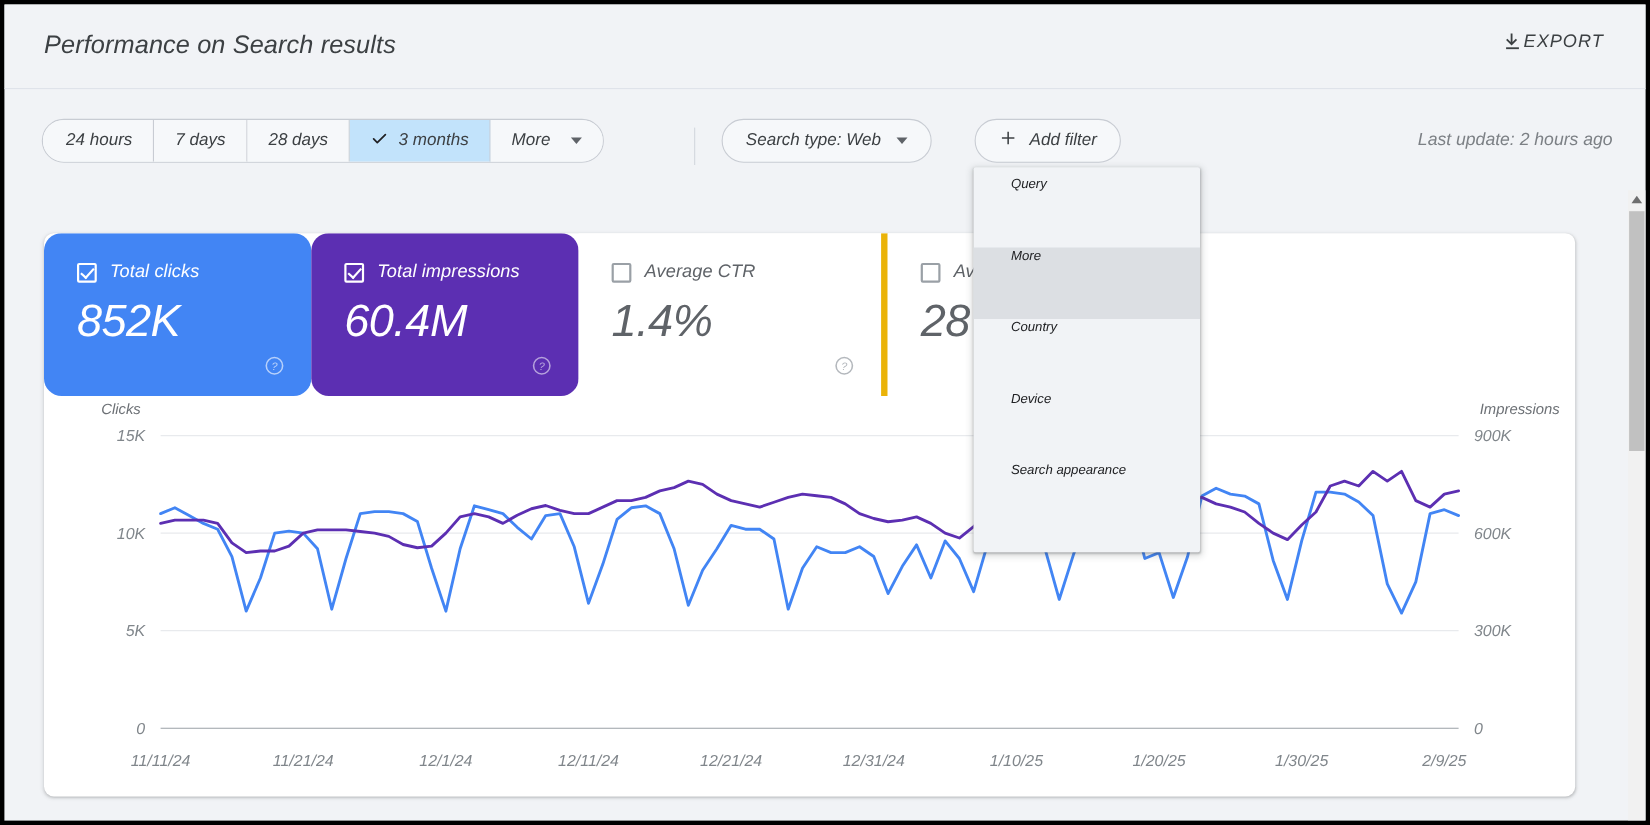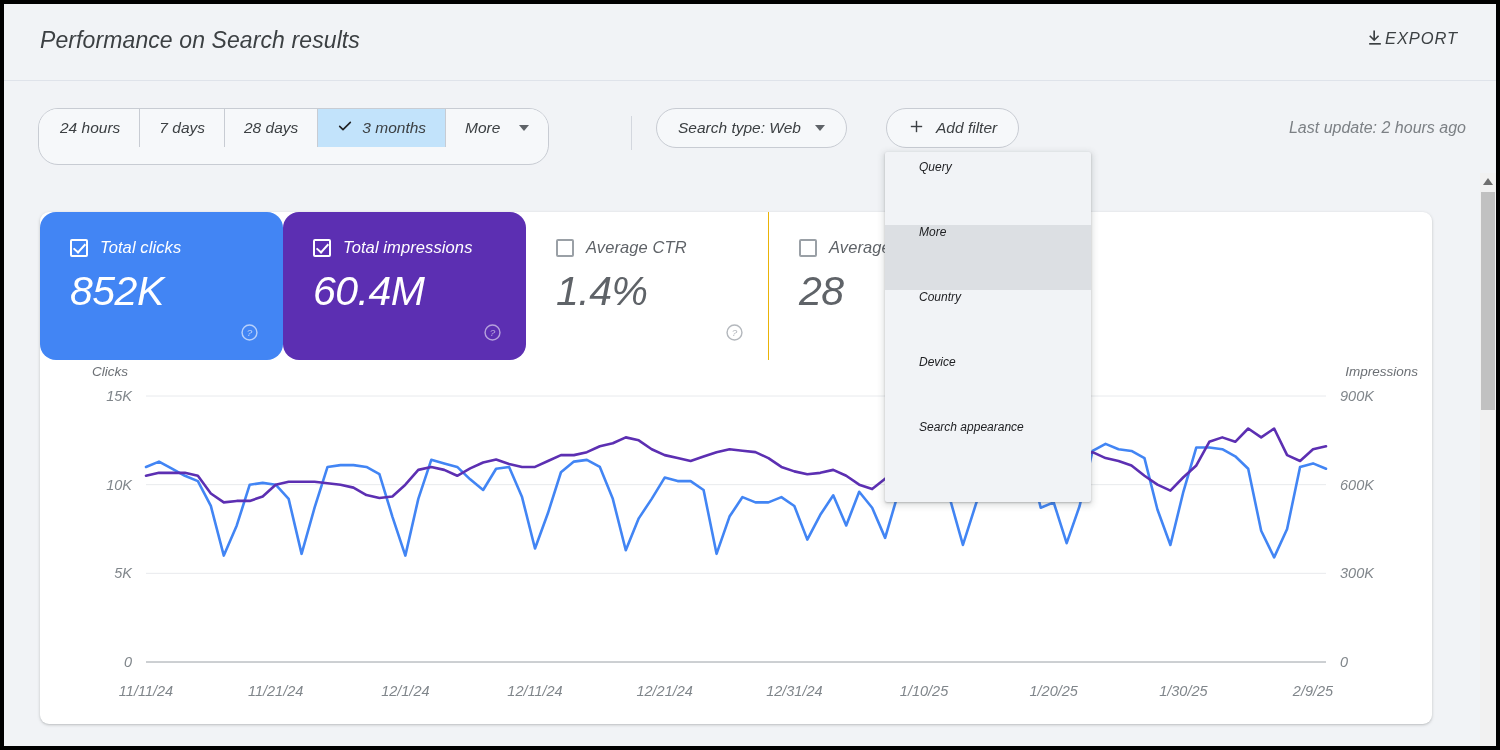--- a/index.html
+++ b/index.html
@@ -41,21 +41,21 @@
   }
   .dl-icon { width: 20px; height: 20px; display: block; }
 
   
   #toolbar {
     position: absolute; left: 0; top: 77px;
     width: 1492px; height: 92px;
   }
   #date-group {
     position: absolute; left: 34px; top: 27px;
-    display: flex; height: 57px;
+    display: flex; height: 40px;
     border: 1px solid #c8ccd3; border-radius: 20px;
     background: #f6f8fa; overflow: hidden;
   }
   .date-chip {
     display: flex; align-items: center; justify-content: center;
     gap: 9px; padding: 0 19px; height: 38px;
     font-size: 15.5px; color: #3c4043; cursor: pointer;
     border-right: 1px solid #c8ccd3; white-space: nowrap;
     background: #f6f8fa;
   }
@@ -98,22 +98,22 @@
     overflow: hidden;
   }
 
   
   #metrics {
     position: absolute; left: 0; top: 0;
     width: 1392px; height: 148px;
     display: flex;
   }
   .metric {
-    position: relative; width: 243px; height: 148px;
-    border-right: 1px solid #eab308;
+    position: relative; width: 281px; height: 148px;
+    border-right: 6px solid #eab308;
     padding: 26px 0 0 30px;
     cursor: pointer;
   }
   .metric.active { border-right: none; border-radius: 16px; }
   .metric.clicks { background: #4285f4; width: 243px; }
   .metric.impressions { background: #5c2fb2; width: 243px; }
   .metric.ctr { background: #fff; }
   .metric.position { background: #fff; }
   .metric-head { display: flex; align-items: center; gap: 12px; }
   .cbox {

